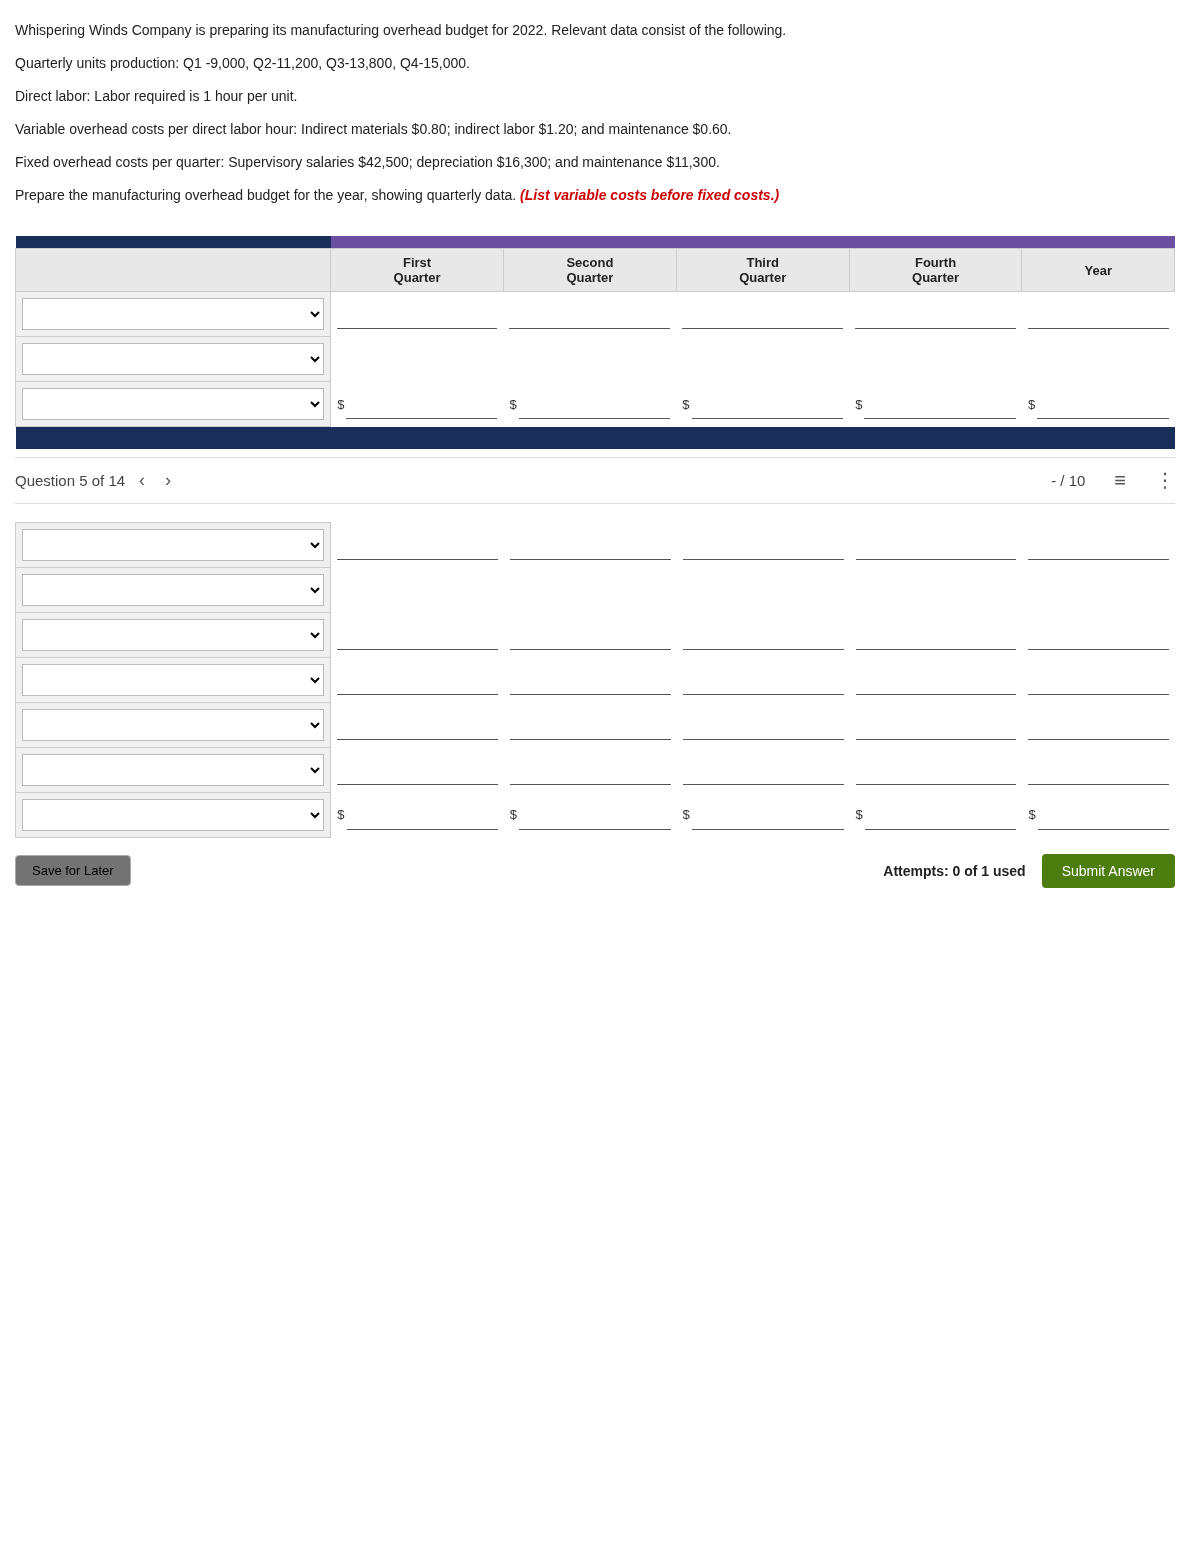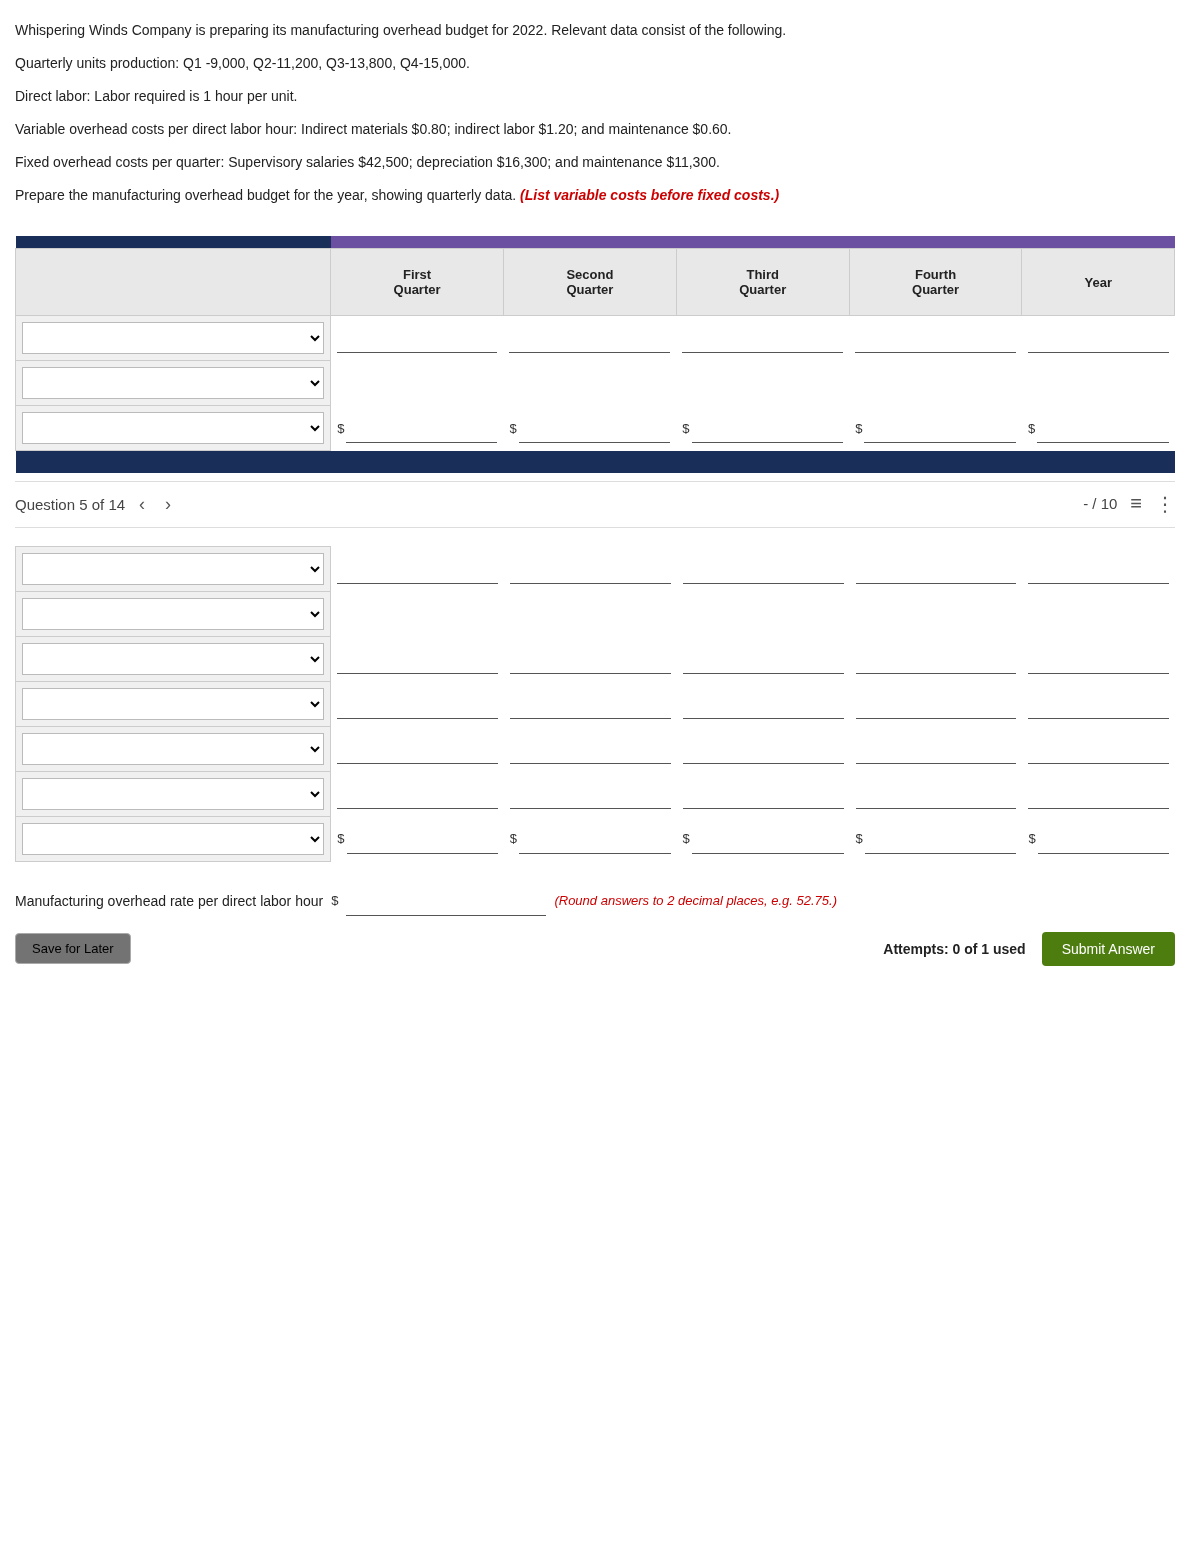--- a/index.html
+++ b/index.html
@@ -53,21 +53,21 @@
       color: #fff;
       font-size: 12px;
       padding: 6px 10px;
     }
 
     .col-headers-row td {
       background: #e8e8e8;
       font-weight: bold;
       font-size: 13px;
       text-align: center;
-      padding: 18px 8px;
+      padding: 6px 8px;
       border: 1px solid #ccc;
     }
 
     .col-headers-row td.left-cell {
       background: #e8e8e8;
     }
 
     .data-row td {
       padding: 6px 6px;
       border: none;
@@ -113,21 +113,21 @@
     }
 
     .dark-row td {
       background: #1a2e5a;
       height: 22px;
     }
 
     
     .nav-bar {
       display: flex;
-      align-items: flex-start;
+      align-items: center;
       justify-content: space-between;
       padding: 10px 0;
       border-top: 1px solid #ddd;
       border-bottom: 1px solid #ddd;
       margin: 8px 0;
     }
 
     .nav-left {
       display: flex;
       align-items: center;
@@ -141,21 +141,21 @@
       border: none;
       cursor: pointer;
       font-size: 18px;
       color: #555;
       padding: 2px 6px;
     }
 
     .nav-right {
       display: flex;
       align-items: center;
-      gap: 13px;
+      gap: 29px;
       font-size: 15px;
       color: #444;
     }
 
     .icon-btn {
       background: none;
       border: none;
       cursor: pointer;
       font-size: 20px;
       color: #555;
@@ -520,26 +520,20 @@
           <div class="dollar-cell">
             <span class="dollar-sign">$</span>
             <input type="text" style="">
           </div>
         </td>
       </tr>
     </tbody>
       </table>
   </div>
 
-  <div class="manufacturing-rate-row">
-    <span>Manufacturing overhead rate per direct labor hour</span>
-    <span class="dollar-sign">$</span>
-    <input type="text" style="width: 200px; border-top: none; border-right: none; border-left: none; border-image: initial; border-bottom: 1px solid rgb(85, 85, 85); padding: 4px 6px; font-size: 13px;">
-    <span class="round-note">(Round answers to 2 decimal places, e.g. 52.75.)</span>
-  </div>
 
   <div class="footer-bar">
     <button class="save-btn">Save for Later</button>
     <div class="footer-right">
       <span class="attempts-text">Attempts: 0 of 1 used</span>
       <button class="submit-btn">Submit Answer</button>
     </div>
   </div>
 </div>
 

